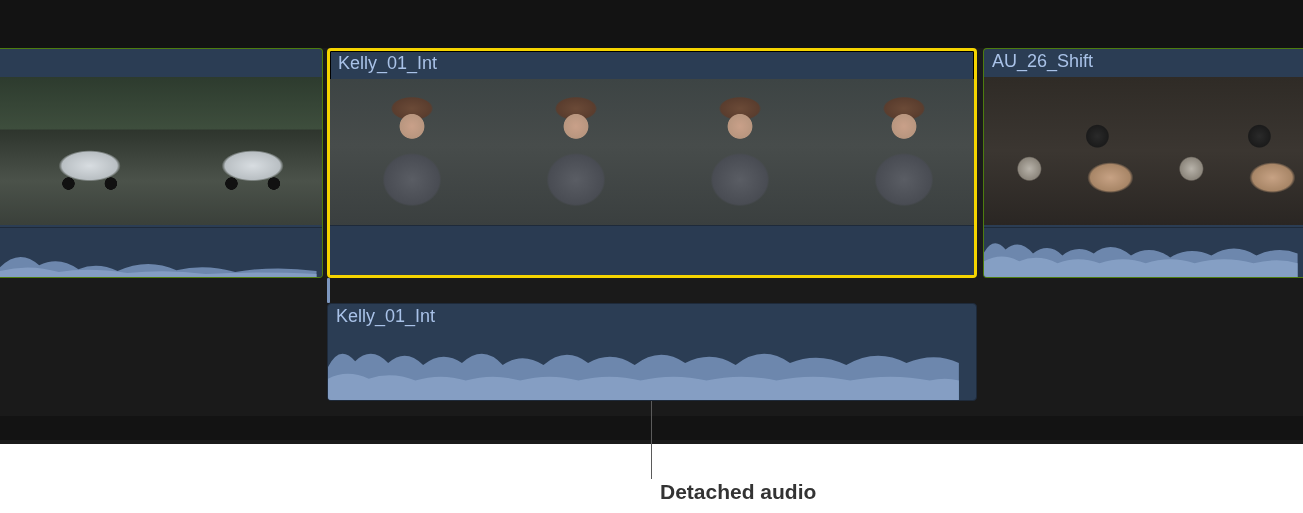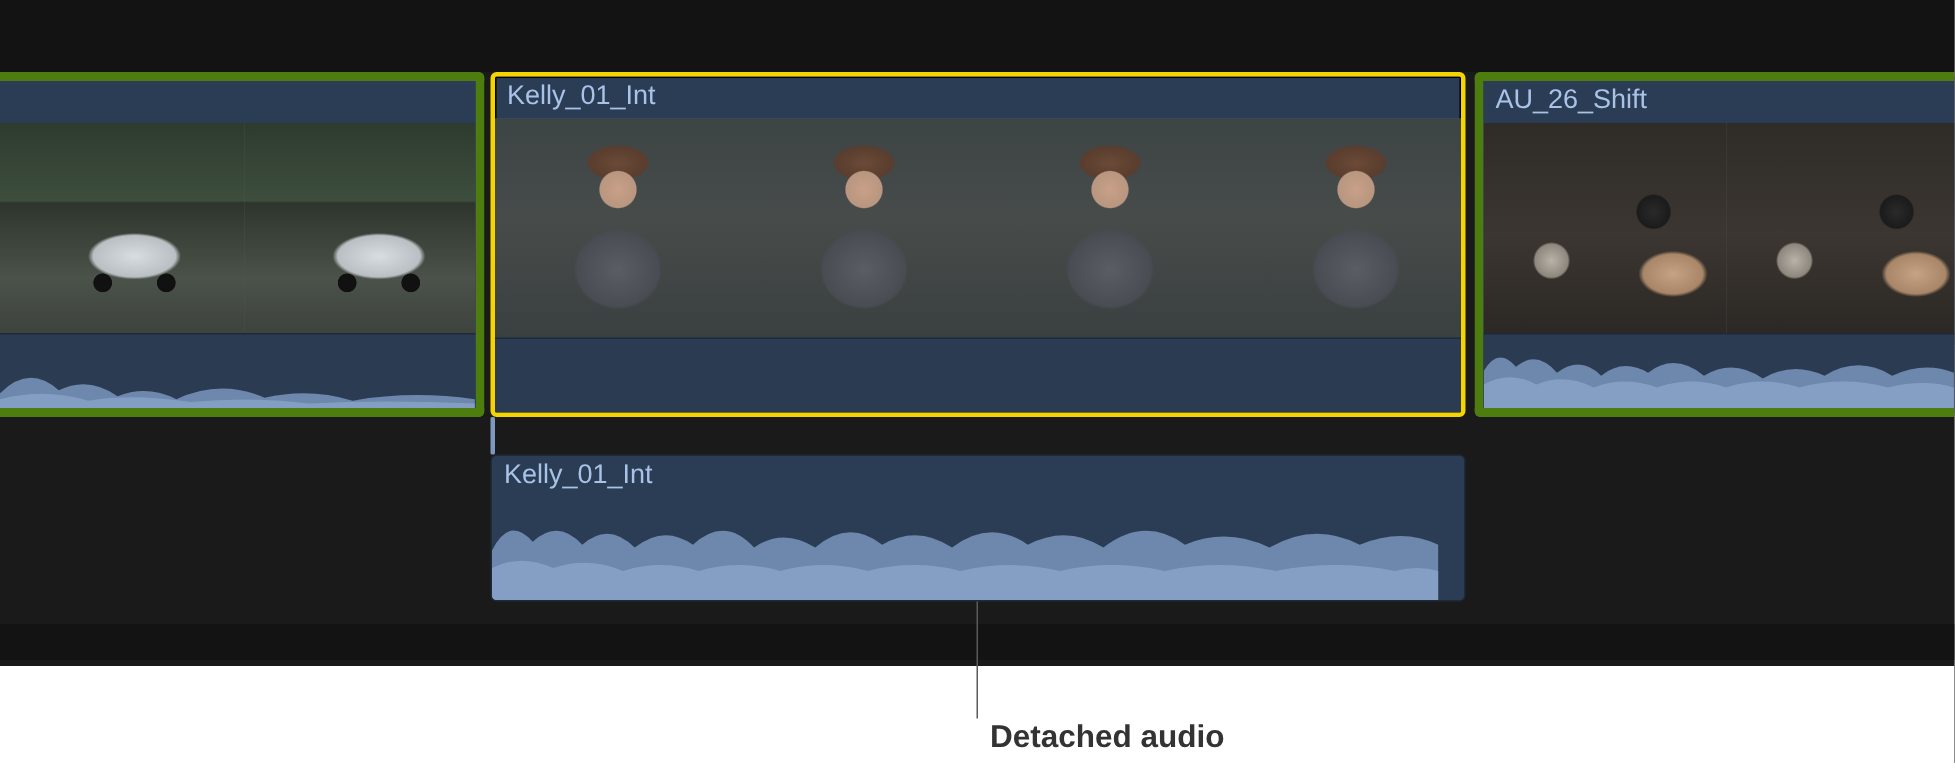--- a/index.html
+++ b/index.html
@@ -31,21 +31,21 @@
       top: 48px;
       left: 0;
       width: 100%;
       height: 230px;
     }
     .clip {
       position: absolute;
       top: 0;
       height: 230px;
       background: #2b3d54;
-      border: 6px solid #4d7c0f;
+      border: 1px solid #4d7c0f;
       border-radius: 4px;
       overflow: hidden;
     }
     .clip.selected {
       border: 3px solid #f5d400;
       box-shadow: 0 0 0 1px #000 inset;
     }
     .clip-title {
       position: absolute;
       top: 2px;

